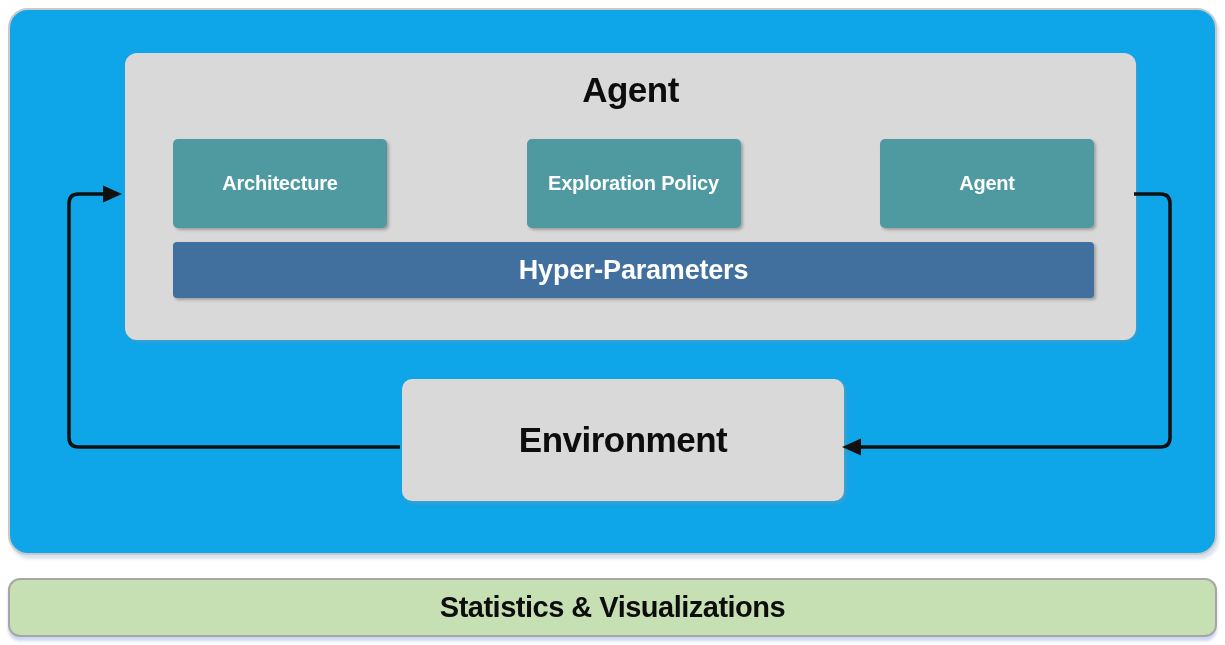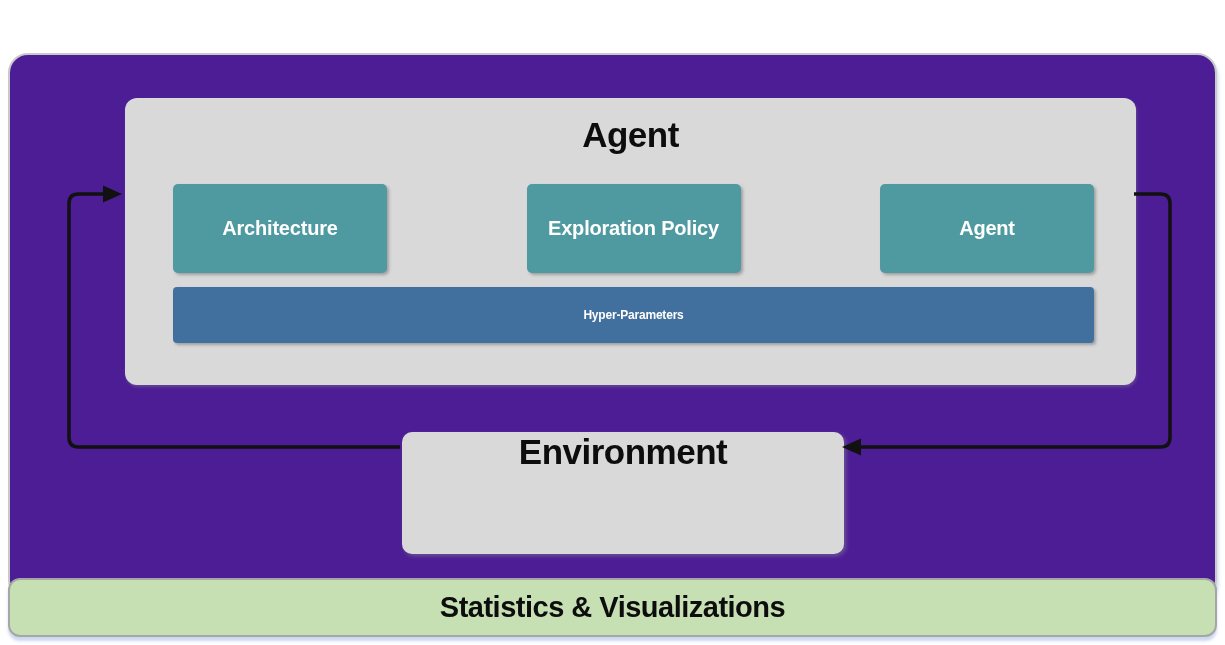--- a/index.html
+++ b/index.html
@@ -8,25 +8,24 @@
     font-family: "Liberation Sans", sans-serif;
     width: 1225px; height: 645px;
     position: relative;
     overflow: hidden;
   }
   .canvas { position: absolute; inset: 0; width: 1225px; height: 645px; }
 
   .outer-panel {
     position: absolute;
     left: 8px; top: 8px; width: 1209px; height: 547px;
-    background: #4c1d95;
+    background: #0ea5e9;
     border: 2px solid #c9c9c9;
     border-radius: 20px;
     box-shadow: 2px 4px 3px rgba(190, 202, 224, 0.55);
-    margin-top: 45px;
   }
 
   .agent-box {
     position: absolute;
     left: 115px; top: 43px; width: 1011px; height: 287px;
     background: #d9d9d9;
     border-radius: 12px;
     box-shadow: 1px 2px 3px rgba(150,150,150,0.35);
   }
   .agent-title {
@@ -55,31 +54,31 @@
     text-align: center;
   }
 
   .hyper-box {
     position: absolute;
     left: 48px; top: 189px; width: 921px; height: 56px;
     background: #42709e;
     border-radius: 4px;
     box-shadow: 2px 2px 3px rgba(90, 90, 90, 0.45);
     display: flex; align-items: center; justify-content: center;
-    color: #ffffff; font-size: 12px; font-weight: 700;
+    color: #ffffff; font-size: 27px; font-weight: 700;
     letter-spacing: -0.2px;
   }
 
   .env-box {
     position: absolute;
-    left: 392px; top: 377px; width: 442px; height: 122px;
+    left: 392px; top: 369px; width: 442px; height: 122px;
     background: #d9d9d9;
     border-radius: 10px;
     box-shadow: 2px 2px 4px rgba(150,150,150,0.45);
-    display: flex; align-items: flex-start; justify-content: center;
+    display: flex; align-items: center; justify-content: center;
   }
   .env-title {
     font-size: 35px; font-weight: 700;
     letter-spacing: -0.5px;
     color: #0d0d0d;
   }
 
   .arrows-overlay {
     position: absolute; inset: 0;
     width: 1225px; height: 645px;

